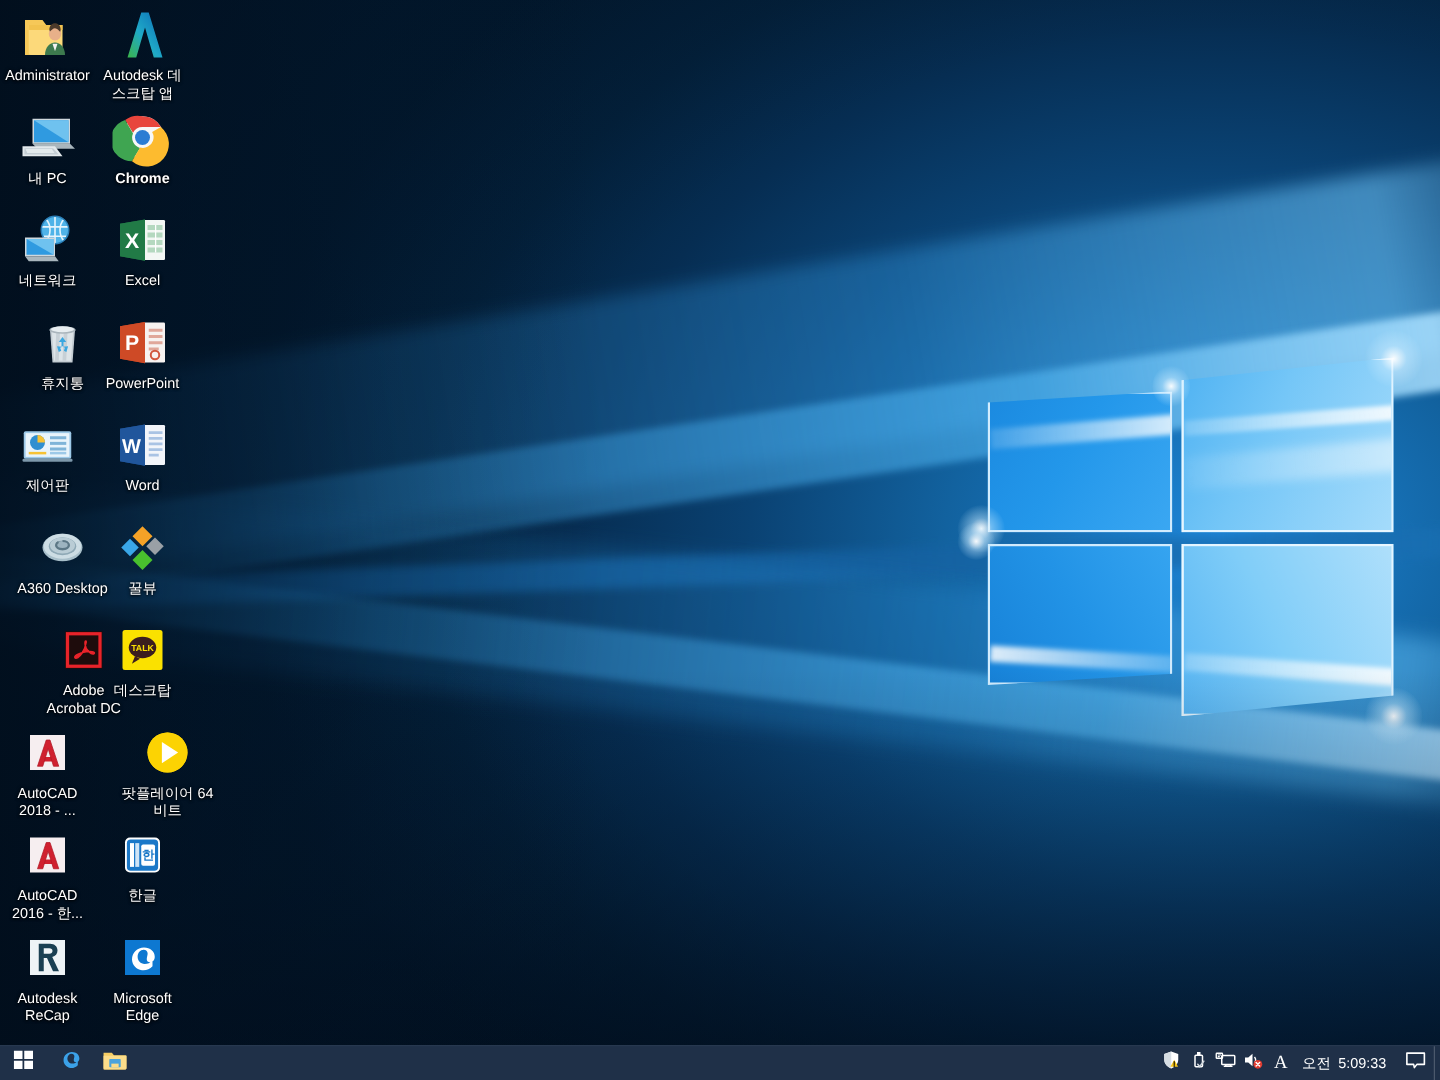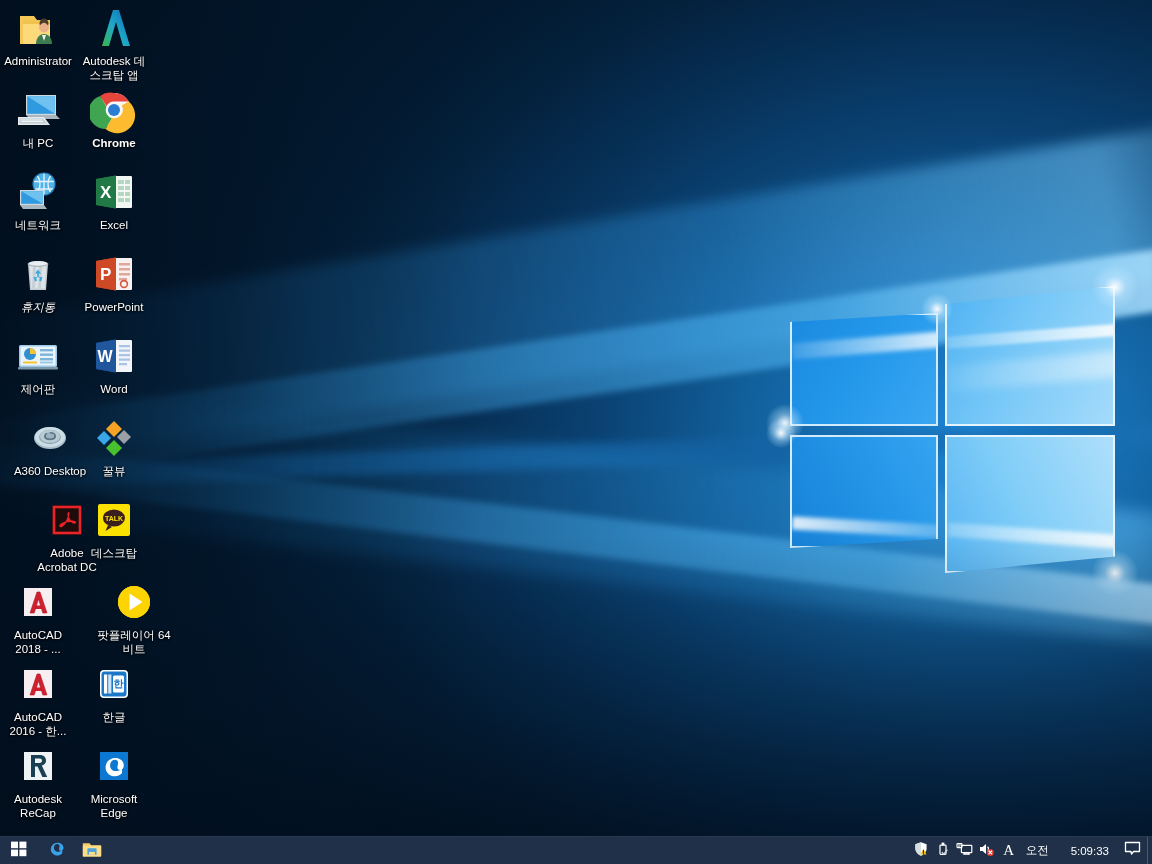--- a/index.html
+++ b/index.html
@@ -236,21 +236,21 @@
   }
   #clock {
     height: 28px;
     display: flex; align-items: center;
     padding: 0 8px 0 6px;
     color: #ffffff;
     font-size: 11.5px;
     white-space: nowrap;
     cursor: default;
   }
-  #clock .ampm { margin-right: 22px; }
+  #clock .ampm { margin-right: 6px; }
   #action-center {
     width: 30px; height: 28px;
     display: flex; align-items: center; justify-content: center;
     cursor: default;
   }
   #show-desktop {
     width: 5px; height: 28px;
     border-left: 1px solid rgba(255,255,255,0.20);
     cursor: default;
   }
@@ -379,21 +379,21 @@
           <path d="M28 12h5v22h-5z" fill="#cfe6d6" opacity="0"></path>
           <path d="M34 12h1v22h-1z" fill="#fff"></path>
           <path d="M6 11l20-3.5v33L6 37z" fill="#1f7244"></path>
           <path d="M6 11l20-3.5v33L6 37z" fill="#217a46"></path>
           <text x="10" y="30" font-family="Liberation Sans, sans-serif" font-size="17" font-weight="bold" fill="#ffffff">X</text>
         </svg>
       </div>
       <div class="dlabel">Excel</div>
     </div>
 
-    <div class="dicon" style="left:0px; top:250px;font-style:italic;">
+    <div class="dicon" style="left:12px; top:250px;">
       <div class="glyph">
         <svg viewBox="0 0 48 48" width="48" height="48">
           <path d="M14 14h20l-2 26H16z" fill="#c3ccd2"></path>
           <path d="M15.5 15.5h17l-1.8 23H17.3z" fill="#dde4e8"></path>
           <path d="M19 15.5h3l-1 23h-3zM25 15.5h3l-1 23h-3z" fill="#c7d0d6"></path>
           <ellipse cx="24" cy="14" rx="10.5" ry="3" fill="#aab5bc"></ellipse>
           <ellipse cx="24" cy="13.4" rx="9.2" ry="2.4" fill="#e7edf0"></ellipse>
           <path d="M24 19.5l3 4h-2.2v3.5h-1.6V23.5H21z" fill="#3aa7e0"></path>
           <path d="M28.5 27l-1.4 4.5-2-1 .9-2.3-1.8-.9z" fill="#3aa7e0"></path>
           <path d="M19.6 27l1.4 4.5 2-1-.9-2.3 1.8-.9z" fill="#3aa7e0"></path>

